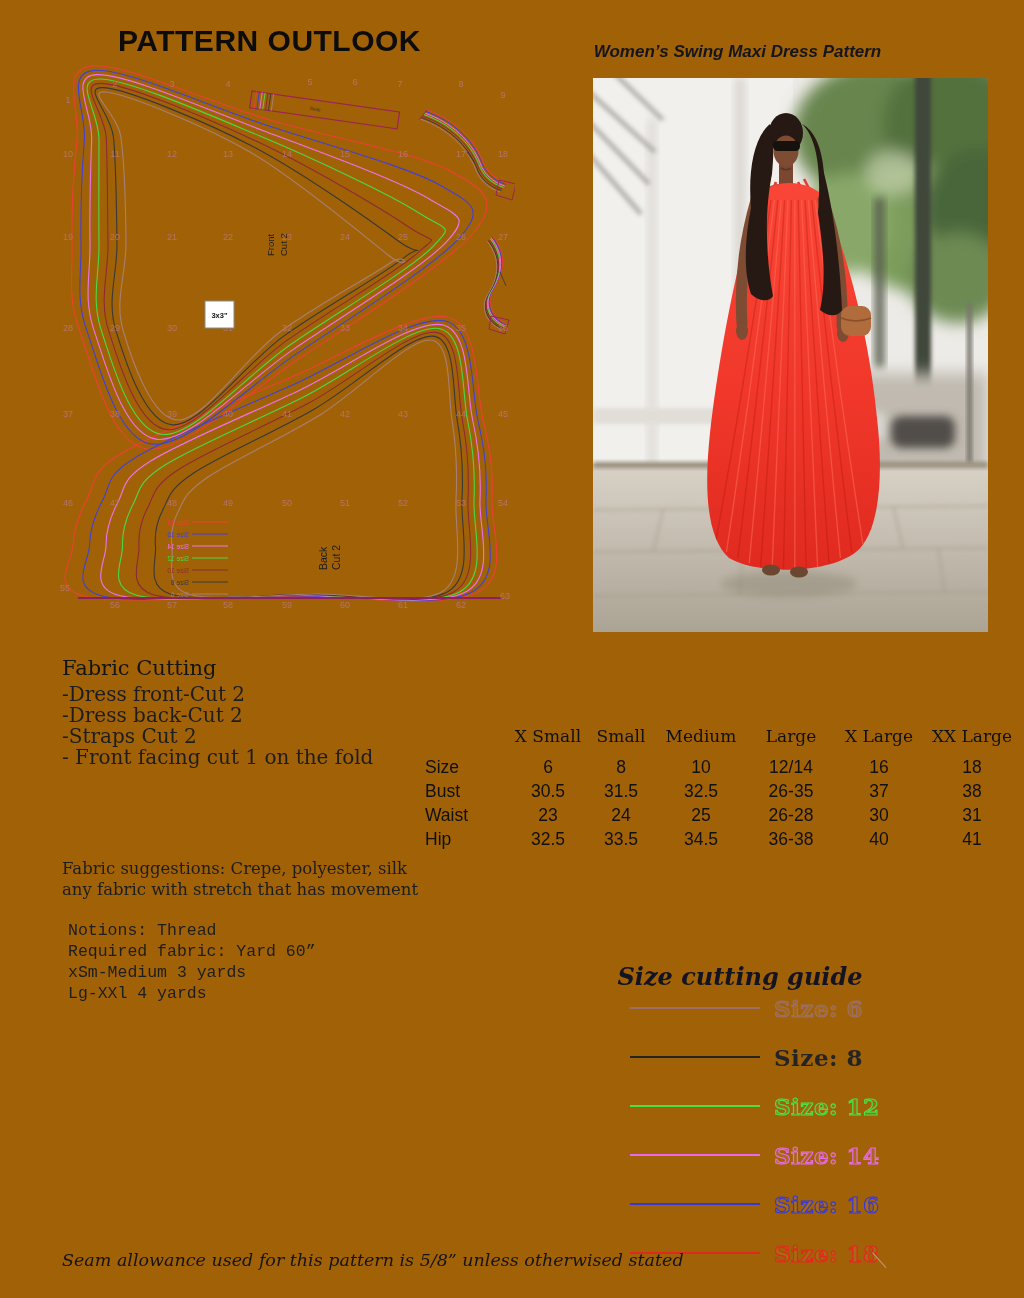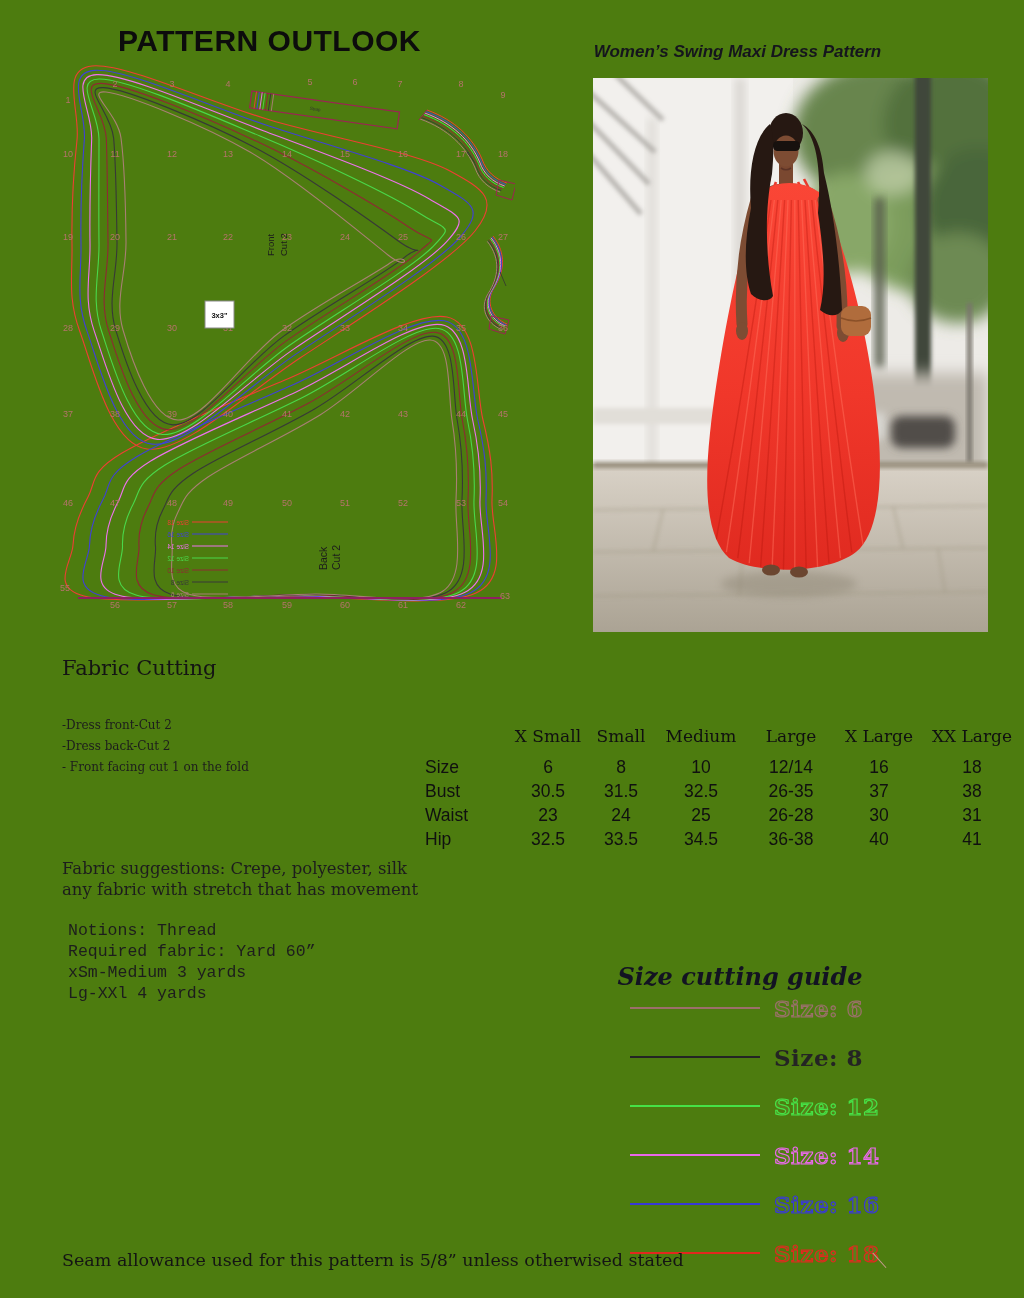--- a/index.html
+++ b/index.html
@@ -1,29 +1,29 @@
 <!DOCTYPE html>
 <html><head>
 <meta charset="utf-8">
 <style>
   html,body{margin:0;padding:0;background:#fff;}
-  .page{position:relative;width:1024px;height:1298px;background:#4d7c0f;overflow:hidden;
+  .page{position:relative;width:1024px;height:1298px;background:#a16207;overflow:hidden;
         font-family:"Liberation Sans",sans-serif;color:#111;}
   .abs{position:absolute;}
   .title{left:118px;top:24px;font-size:30px;font-weight:700;letter-spacing:.5px;color:#0c0c0c;
          font-family:"Liberation Sans",sans-serif;}
   .caption{left:540px;top:42px;width:395px;text-align:center;font-style:italic;font-weight:700;
            font-size:17px;color:#15151d;font-family:"Liberation Sans",sans-serif;}
   .serif{font-family:"DejaVu Serif",serif;}
   .fc-heading{left:62px;top:656px;font-size:21px;color:#141414;}
-  .fc-list{left:62px;top:715px;font-size:12px;line-height:21px;color:#1d1d1d;}
+  .fc-list{left:62px;top:684px;font-size:20px;line-height:21px;color:#1d1d1d;}
   .fc-list div{white-space:pre;}
   .sugg{left:62px;top:858px;font-size:16.5px;line-height:21px;white-space:pre-line;color:#1d1d1d;}
   .notions{left:68px;top:920px;font-size:16.5px;line-height:21px;white-space:pre-line;color:#1d1d1d;font-family:Liberation Mono, monospace;}
-  .seam{left:62px;top:1250px;font-size:17.5px;color:#141414;}
+  .seam{left:62px;top:1250px;font-size:17.5px;color:#141414;font-style:italic;}
   
   #size-table{left:425px;top:724px;width:592px;font-size:17.5px;color:#101010;}
   .st-grid{display:grid;grid-template-columns:80px 86px 60px 100px 80px 96px 90px;}
   .st-grid .c{text-align:center;line-height:24px;}
   .st-grid .l{text-align:left;line-height:24px;font-family:"Liberation Sans",sans-serif;}
   .st-head{font-family:"DejaVu Serif",serif;font-size:17px;margin-bottom:7px;}
   
   .sg-title{left:545px;top:962px;width:390px;text-align:center;font-size:24px;font-style:italic;
             font-weight:700;color:#131322;}
   #sg-legend{left:630px;top:976px;}
@@ -300,20 +300,21 @@
         <path d="M209,46 C226,62 228,100 225,135 C231,175 233,206 227,232 C235,239 245,239 249,232 C247,185 241,135 231,95 C229,70 222,53 209,46 Z" fill="#261812"></path>
         <rect x="180" y="63" width="27" height="10" rx="4.5" fill="#17110e"></rect>
       </g>
     </svg>
   </div>
 
   <div class="abs serif fc-heading">Fabric Cutting</div>
   <div class="abs serif fc-list" id="fc-list">
       <div>-Dress front-Cut 2</div>
       <div>-Dress back-Cut 2</div>
+      <div>-Straps Cut 2</div>
       <div>- Front facing cut 1 on the fold</div>
     </div>
 
   <div class="abs" id="size-table">
       <div class="st-grid st-head">
         <div class="l"></div>
         <div class="c">X Small</div>
         <div class="c">Small</div>
         <div class="c">Medium</div>
         <div class="c">Large</div>

